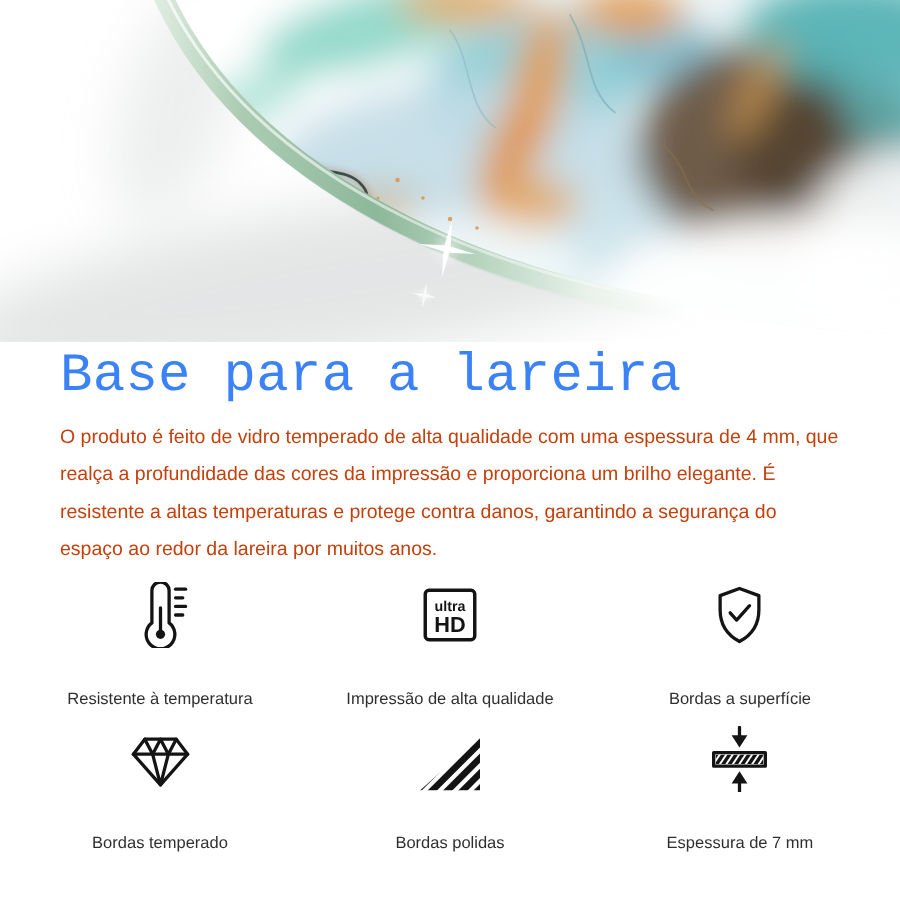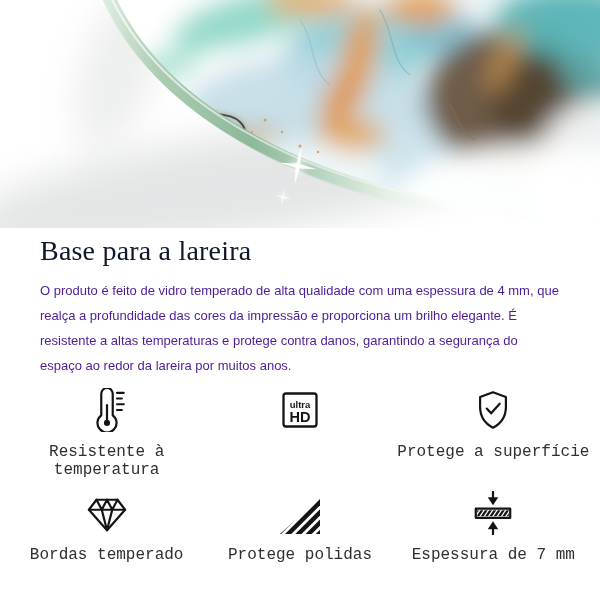--- a/index.html
+++ b/index.html
@@ -4,32 +4,32 @@
 <style>
   html,body{margin:0;padding:0;}
   body{
     width:600px;height:600px;overflow:hidden;background:#ffffff;
     font-family:"Liberation Sans", sans-serif;color:#333;
   }
   .hero{position:relative;width:600px;height:228px;}
   .hero svg{display:block;}
   .content{padding:0 40px;}
   h1.title{
-    margin:6px 0 0;font-family:Liberation Serif, serif;font-weight:400;
-    font-size:28px;line-height:34px;color:#0f172a;letter-spacing:.2px;
+    margin:6px 0 0;font-family:Liberation Mono, monospace;font-weight:400;
+    font-size:36px;line-height:34px;color:#3b82f6;letter-spacing:.2px;
   }
   p.desc{
-    margin:10px 0 0;max-width:524px;font-size:13px;line-height:25px;color:#4c1d95;
+    margin:10px 0 0;max-width:524px;font-size:13px;line-height:25px;color:#c2410c;
   }
   .features{
     display:grid;grid-template-columns:1fr 1fr 1fr;margin:10px 10px 0;row-gap:12px;
   }
   .feature{display:flex;flex-direction:column;align-items:center;}
   .icon-box{height:44px;display:flex;align-items:flex-end;justify-content:flex-end;}
-  .feature-label{margin-top:11px;font-size:16px;color:#2f2f2f;text-align:center;font-family:Liberation Mono, monospace;}
+  .feature-label{margin-top:28px;font-size:11px;color:#2f2f2f;text-align:center;}
   .ic{stroke:#141414;fill:none;stroke-width:2.3;stroke-linecap:round;stroke-linejoin:round;}
 </style>
 </head>
 <body>
 
 <div class="page">
 
   <div class="hero">
     <svg width="600" height="228" viewBox="0 0 600 228" aria-hidden="true">
       <defs>
@@ -162,30 +162,31 @@
     </div>
 
     <div class="feature">
       <div class="icon-box">
         <svg width="44" height="44" viewBox="0 0 44 44">
           <rect class="ic" x="5.5" y="5.5" width="33" height="33" rx="2.5" stroke-width="2.6"></rect>
           <text x="22" y="19.5" text-anchor="middle" font-family="Liberation Sans, sans-serif" font-size="9.5" font-weight="700" fill="#141414">ultra</text>
           <text x="22" y="33.5" text-anchor="middle" font-family="Liberation Sans, sans-serif" font-size="14.5" font-weight="800" fill="#141414">HD</text>
         </svg>
       </div>
+      <div class="feature-label">Impressão de alta qualidade</div>
     </div>
 
     <div class="feature">
       <div class="icon-box">
         <svg width="44" height="44" viewBox="0 0 44 46">
           <path class="ic" stroke-width="2.4" d="M22,4.5 L35.5,9.5 V19.5 C35.5,30.5 29.5,37.5 22,41.5 C14.5,37.5 8.5,30.5 8.5,19.5 V9.5 Z"></path>
           <polyline class="ic" stroke-width="2.4" points="15.5,21.5 20,26.5 29,16.5"></polyline>
         </svg>
       </div>
-      <div class="feature-label">Protege a superfície</div>
+      <div class="feature-label">Bordas a superfície</div>
     </div>
 
     <div class="feature">
       <div class="icon-box">
         <svg width="48" height="40" viewBox="0 0 48 42">
           <path class="ic" stroke-width="2.2" d="M13,5 H35 L43,15.5 L24,37 L5,15.5 Z"></path>
           <path class="ic" stroke-width="2" d="M5,15.5 H43"></path>
           <path class="ic" stroke-width="2" d="M13,5 L18.5,15.5 L24,5 L29.5,15.5 L35,5"></path>
           <path class="ic" stroke-width="2" d="M18.5,15.5 L24,37 L29.5,15.5"></path>
         </svg>
@@ -203,21 +204,21 @@
             </defs>
           <g clip-path="url(#triClip)" stroke="#141414" stroke-width="4.4">
             <line x1="-8" y1="44" x2="38" y2="-2"></line>
             <line x1="2.2" y1="44" x2="48.2" y2="-2"></line>
             <line x1="12.4" y1="44" x2="58.4" y2="-2"></line>
             <line x1="22.6" y1="44" x2="68.6" y2="-2"></line>
             <line x1="32.8" y1="44" x2="78.8" y2="-2"></line>
           </g>
         </svg>
       </div>
-      <div class="feature-label">Protege polidas</div>
+      <div class="feature-label">Bordas polidas</div>
     </div>
 
     <div class="feature">
       <div class="icon-box">
         <svg width="44" height="44" viewBox="0 0 44 46">
           <line class="ic" x1="22" y1="1" x2="22" y2="7" stroke-width="2.4"></line>
           <polygon points="16.5,6.5 27.5,6.5 22,15" fill="#141414"></polygon>
           <rect class="ic" x="4" y="18.5" width="36" height="9.5" stroke-width="2.4"></rect>
           <defs>
               <clipPath id="barClip">

